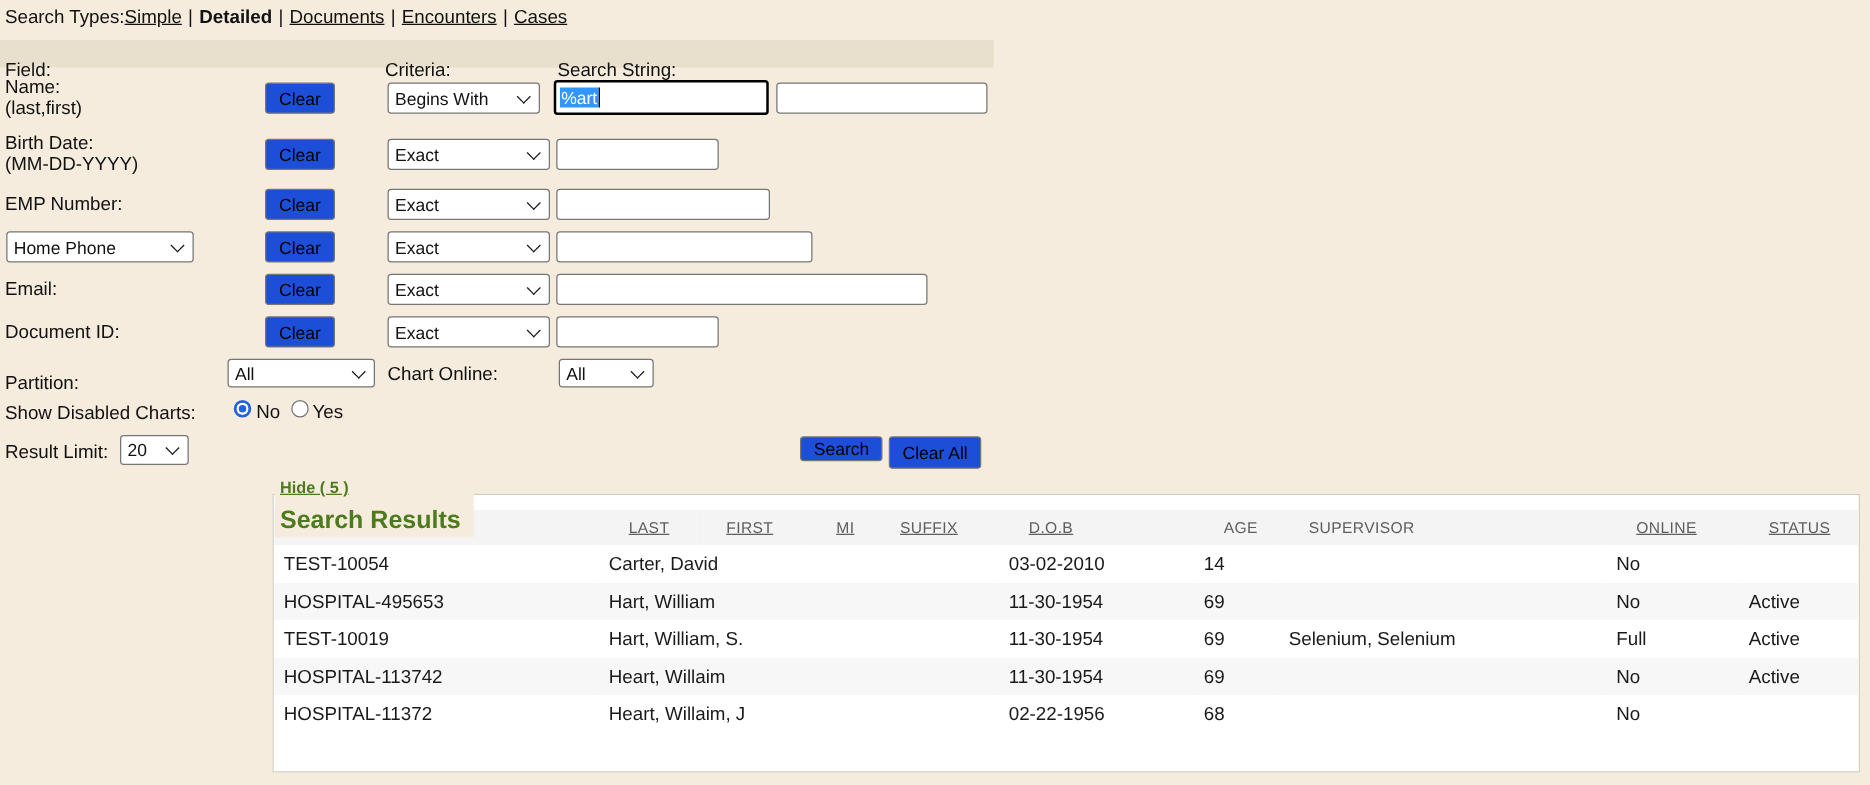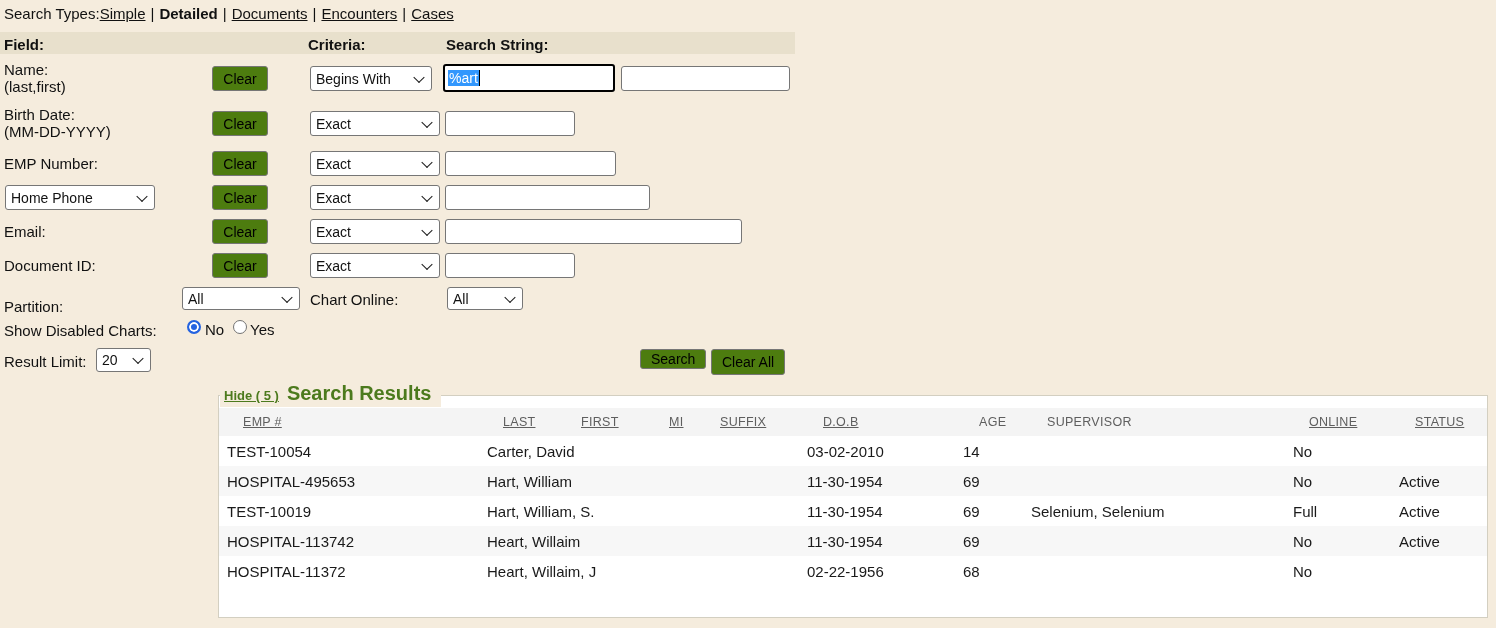--- a/index.html
+++ b/index.html
@@ -18,31 +18,31 @@
   .nav a { color: #111; text-decoration: underline; cursor: pointer; }
   .nav .current { font-weight: bold; text-decoration: none; }
   .nav .sep { margin: 0 5px; }
 
   
   .bar {
     left: 0; top: 32px; width: 795px; height: 22px;
     background: var(--header-bar-bg, #e8e0cc);
     font-size: 15px;
   }
-  .bar span { position: absolute; top: 4px; font-weight: bold; }
+  .bar span { position: absolute; top: 16px; }
   .bar .f1 { left: 4px; }
   .bar .f2 { left: 308px; }
   .bar .f3 { left: 446px; }
 
   
   .flabel { font-size: 15px; line-height: 17px; }
   .btn {
     position: absolute;
     height: 25px; padding: 0 10px;
-    background: #4d7c0f; border: 1px solid #767676; border-radius: 3px;
+    background: #1d4ed8; border: 1px solid #767676; border-radius: 3px;
     font-family: inherit; font-size: 14px; color: #000; cursor: pointer;
   }
   .clear-btn { left: 212px; width: 56px; }
   .selbox {
     position: absolute; height: 25px;
     background: #fff; border: 1px solid #767676; border-radius: 3px;
     display: flex; align-items: center;
     padding: 0 20px 0 5px; font-size: 14px; cursor: pointer; white-space: nowrap;
   }
   .chev {
@@ -80,21 +80,21 @@
   .results {
     left: 218px; top: 395px; width: 1270px; height: 223px;
     background: #fff;
     border: 1px solid #d3cfc1;
     padding-top: 12px;
   }
   .legend {
     position: absolute; top: -14px; left: 1px;
     background: var(--page-bg, #f5ecdd);
     padding: 0 10px 2px 4px;
-    display: flex; align-items: baseline; gap: 8px; white-space: nowrap;
+    display: flex; align-items: baseline; gap: 8px; white-space: nowrap; flex-direction: column;
   }
   .hide-link {
     color: var(--accent-green, #4c7a1d);
     font-size: 13px; font-weight: bold; text-decoration: underline; cursor: pointer;
   }
   .results-title {
     color: var(--accent-green, #4c7a1d);
     font-size: 20px; font-weight: bold;
   }
   table { border-collapse: collapse; width: 100%; table-layout: fixed; }

